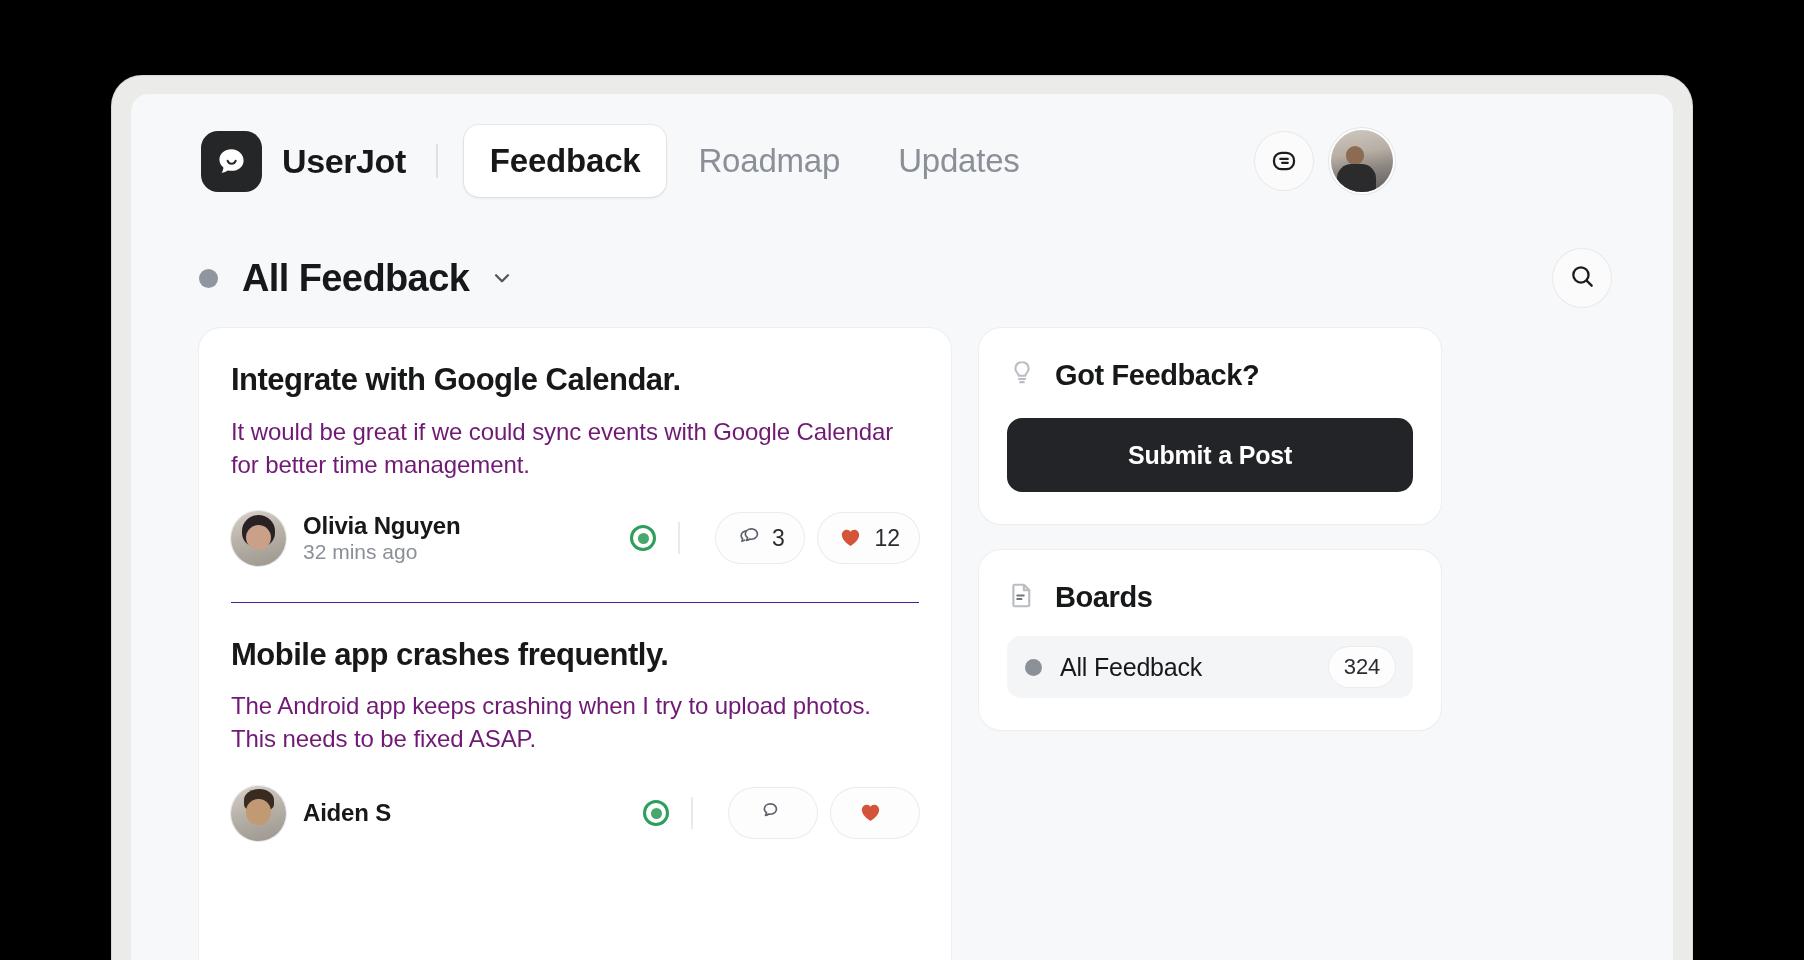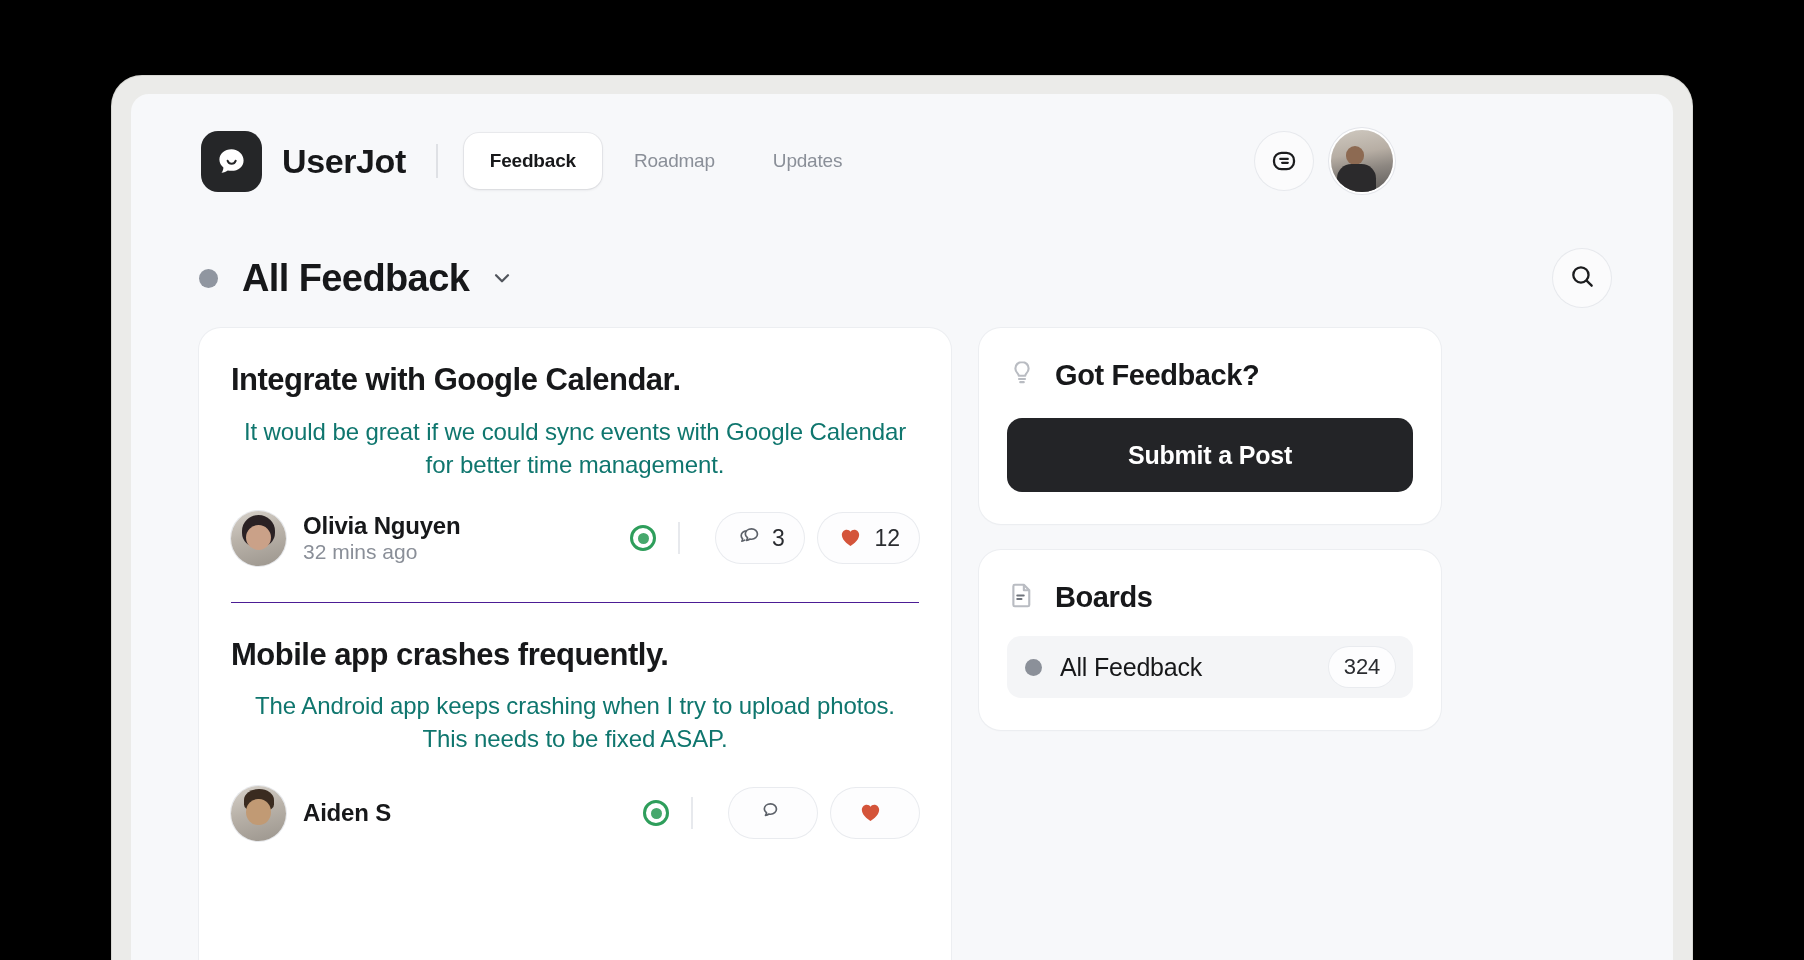--- a/index.html
+++ b/index.html
@@ -52,21 +52,21 @@
   .brand-name {
     font-size: 34px; font-weight: bold; color: #17181a;
     letter-spacing: -0.4px; white-space: nowrap;
   }
   .nav-divider {
     width: 2px; height: 34px; background: #dfe1e5;
     margin: 0 26px 0 30px; flex: none;
   }
   .navlinks { display: flex; align-items: center; gap: 6px; }
   .navlink {
-    font-size: 19px; color: #8a8f98; font-weight: 500;
+    font-size: 33px; color: #8a8f98; font-weight: 500;
     padding: 17px 26px; border-radius: 15px; white-space: nowrap;
     letter-spacing: -0.2px;
   }
   .navlink.active {
     color: #17181a; font-weight: bold; background: #ffffff;
     box-shadow: 0 1px 3px rgba(15,20,30,.10), 0 0 0 1px rgba(15,20,30,.05);
   }
   .topright {
     margin-left: auto; display: flex; align-items: center; gap: 18px;
   }
@@ -132,22 +132,22 @@
     padding: 0 32px;
     overflow: hidden;
   }
   .post { padding: 34px 0 36px; }
   .post + .post { border-top: 1px solid #4c1d95; }
   .post-title {
     font-size: 31px; font-weight: bold; color: #17181a;
     letter-spacing: -0.5px; line-height: 1.18;
   }
   .post-body {
-    font-size: 24px; color: #0f766e; line-height: 1.38;
-    margin-top: 16px; letter-spacing: -0.1px; text-align: center;
+    font-size: 24px; color: #701a75; line-height: 1.38;
+    margin-top: 16px; letter-spacing: -0.1px;
   }
   .post-meta {
     display: flex; align-items: center; margin-top: 30px;
   }
   .pa-wrap { display: flex; align-items: center; gap: 17px; }
   .pa-img {
     width: 55px; height: 55px; border-radius: 50%;
     box-shadow: 0 0 0 1px #e6e8ec;
     flex: none; overflow: hidden; position: relative;
     background: linear-gradient(165deg,#d7d2cb 0%,#b9b2a9 45%,#9b958d 100%);

